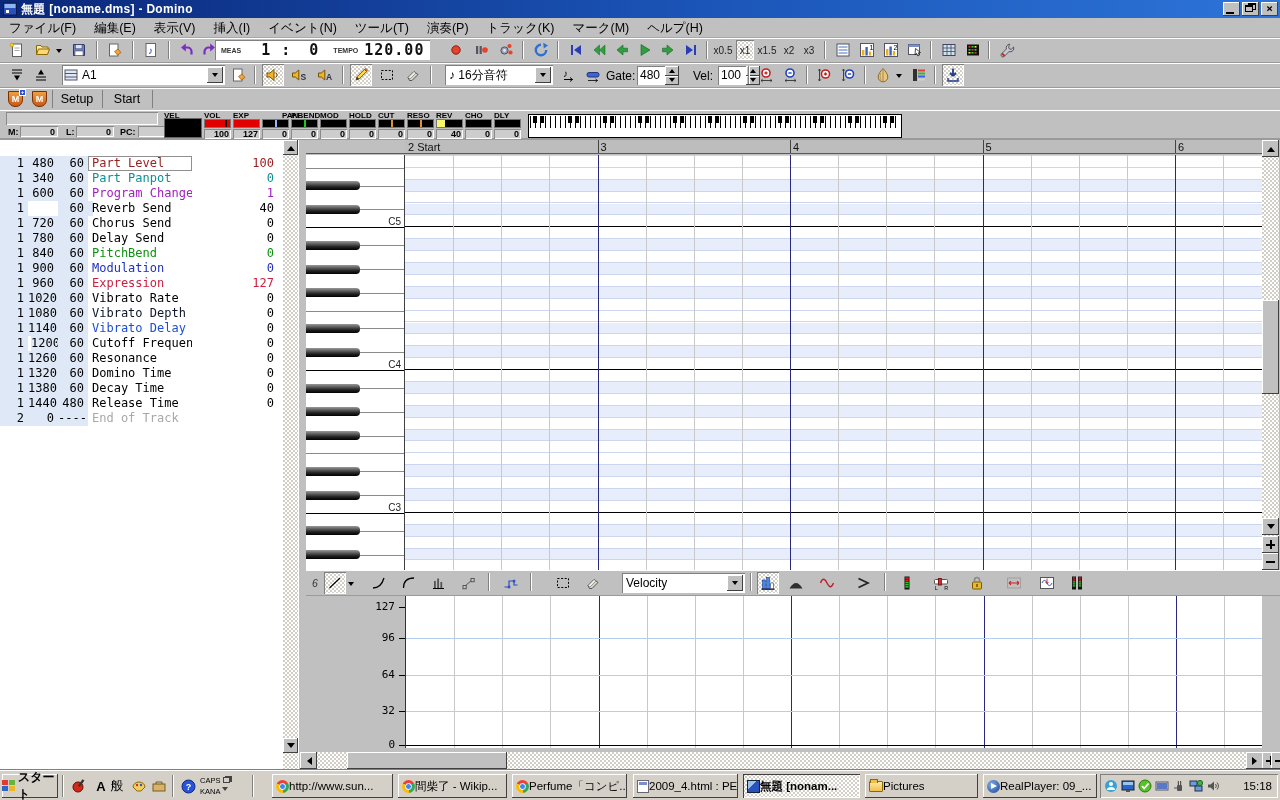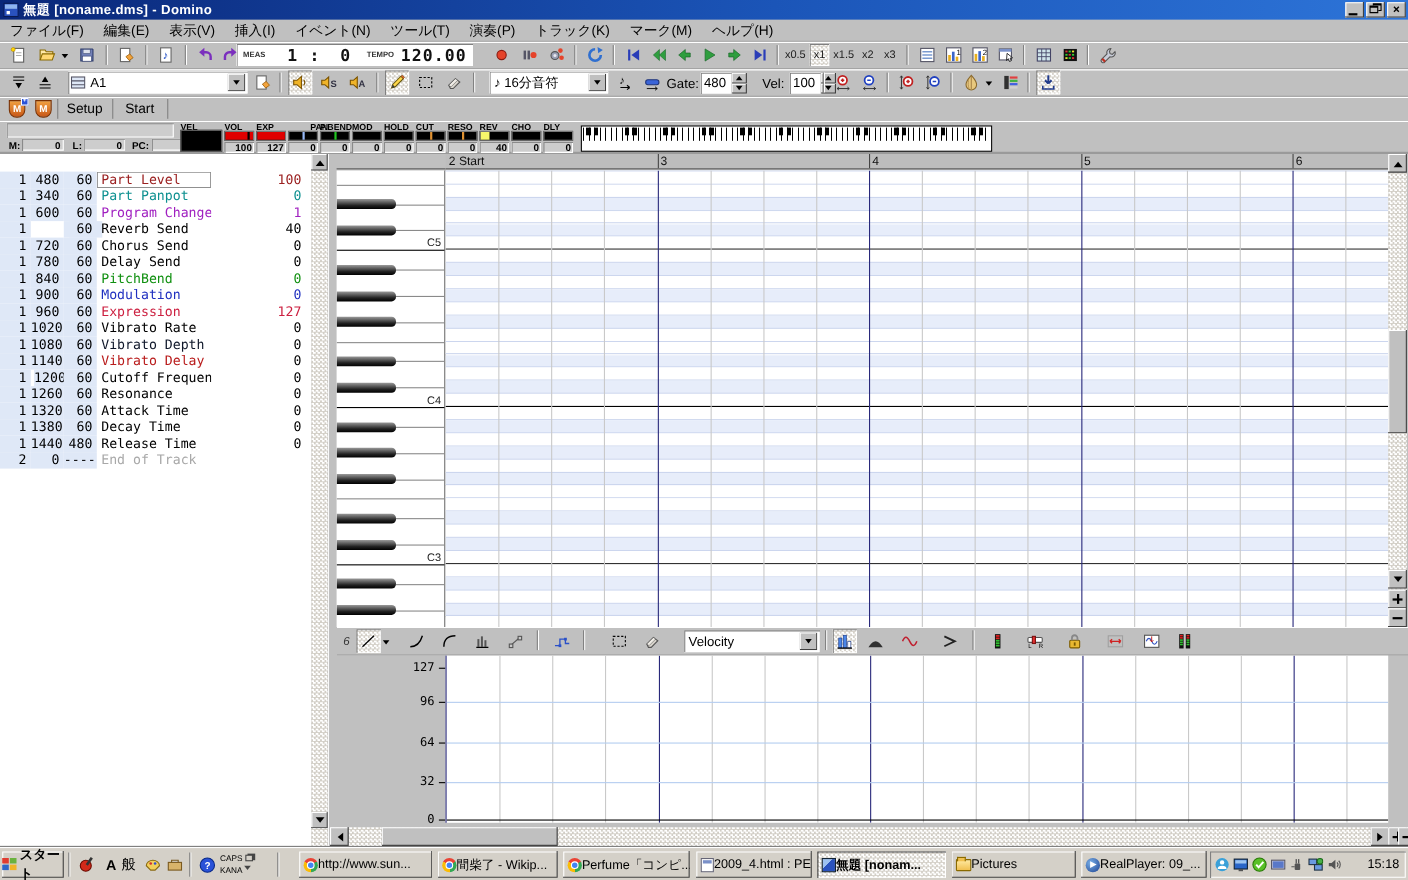--- a/index.html
+++ b/index.html
@@ -734,21 +734,21 @@
           <div class="c numbg" style="left: 28px; width: 30px; text-align: right; padding: 0px 4px 0px 0px;">1080</div>
           <div class="c numbg" style="left: 58px; width: 30px; text-align: right; padding: 0px 4px 0px 0px;">60</div>
           <div class="c" style="left: 88px; width: 104px; text-align: left; padding: 0px 0px 0px 4px; color: #0f172a;">Vibrato Depth</div>
           <div class="c" style="left: 192px; width: 28px; text-align: left; padding: 0px 0px 0px 4px;"></div>
           <div class="c" style="left: 220px; width: 58px; text-align: right; padding: 0px 4px 0px 0px; color: rgb(0, 0, 0);">0</div>
         </div>
         <div class="evrow" style="top: 181px;">
           <div class="c numbg" style="left: 0px; width: 28px; text-align: right; padding: 0px 4px 0px 0px;">1</div>
           <div class="c numbg" style="left: 28px; width: 30px; text-align: right; padding: 0px 4px 0px 0px;">1140</div>
           <div class="c numbg" style="left: 58px; width: 30px; text-align: right; padding: 0px 4px 0px 0px;">60</div>
-          <div class="c" style="left: 88px; width: 104px; text-align: left; padding: 0px 0px 0px 4px; color: #b91c1c;">Vibrato Delay</div>
+          <div class="c" style="left: 88px; width: 104px; text-align: left; padding: 0px 0px 0px 4px; color: #1d4ed8;">Vibrato Delay</div>
           <div class="c" style="left: 192px; width: 28px; text-align: left; padding: 0px 0px 0px 4px;"></div>
           <div class="c" style="left: 220px; width: 58px; text-align: right; padding: 0px 4px 0px 0px; color: rgb(0, 0, 0);">0</div>
         </div>
         <div class="evrow" style="top: 196px;">
           <div class="c numbg" style="left: 0px; width: 28px; text-align: right; padding: 0px 4px 0px 0px;">1</div>
           <div class="c numbg" style="left: 31px; width: 30px; text-align: right; padding: 0px 4px 0px 0px;">1200</div>
           <div class="c numbg" style="left: 58px; width: 30px; text-align: right; padding: 0px 4px 0px 0px;">60</div>
           <div class="c" style="left: 88px; width: 104px; text-align: left; padding: 0px 0px 0px 4px; color: rgb(0, 0, 0);">Cutoff Frequency</div>
           <div class="c" style="left: 192px; width: 28px; text-align: left; padding: 0px 0px 0px 4px;"></div>
           <div class="c" style="left: 220px; width: 58px; text-align: right; padding: 0px 4px 0px 0px; color: rgb(0, 0, 0);">0</div>
@@ -758,21 +758,21 @@
           <div class="c numbg" style="left: 28px; width: 30px; text-align: right; padding: 0px 4px 0px 0px;">1260</div>
           <div class="c numbg" style="left: 58px; width: 30px; text-align: right; padding: 0px 4px 0px 0px;">60</div>
           <div class="c" style="left: 88px; width: 104px; text-align: left; padding: 0px 0px 0px 4px; color: rgb(0, 0, 0);">Resonance</div>
           <div class="c" style="left: 192px; width: 28px; text-align: left; padding: 0px 0px 0px 4px;"></div>
           <div class="c" style="left: 220px; width: 58px; text-align: right; padding: 0px 4px 0px 0px; color: rgb(0, 0, 0);">0</div>
         </div>
         <div class="evrow" style="top: 226px;">
           <div class="c numbg" style="left: 0px; width: 28px; text-align: right; padding: 0px 4px 0px 0px;">1</div>
           <div class="c numbg" style="left: 28px; width: 30px; text-align: right; padding: 0px 4px 0px 0px;">1320</div>
           <div class="c numbg" style="left: 58px; width: 30px; text-align: right; padding: 0px 4px 0px 0px;">60</div>
-          <div class="c" style="left: 88px; width: 104px; text-align: left; padding: 0px 0px 0px 4px; color: rgb(0, 0, 0);">Attack Time</div>
+          <div class="c" style="left: 88px; width: 104px; text-align: left; padding: 0px 0px 0px 4px; color: rgb(0, 0, 0);">Domino Time</div>
           <div class="c" style="left: 192px; width: 28px; text-align: left; padding: 0px 0px 0px 4px;"></div>
           <div class="c" style="left: 220px; width: 58px; text-align: right; padding: 0px 4px 0px 0px; color: rgb(0, 0, 0);">0</div>
         </div>
         <div class="evrow" style="top: 241px;">
           <div class="c numbg" style="left: 0px; width: 28px; text-align: right; padding: 0px 4px 0px 0px;">1</div>
           <div class="c numbg" style="left: 28px; width: 30px; text-align: right; padding: 0px 4px 0px 0px;">1380</div>
           <div class="c numbg" style="left: 58px; width: 30px; text-align: right; padding: 0px 4px 0px 0px;">60</div>
           <div class="c" style="left: 88px; width: 104px; text-align: left; padding: 0px 0px 0px 4px; color: rgb(0, 0, 0);">Decay Time</div>
           <div class="c" style="left: 192px; width: 28px; text-align: left; padding: 0px 0px 0px 4px;"></div>
           <div class="c" style="left: 220px; width: 58px; text-align: right; padding: 0px 4px 0px 0px; color: rgb(0, 0, 0);">0</div>

